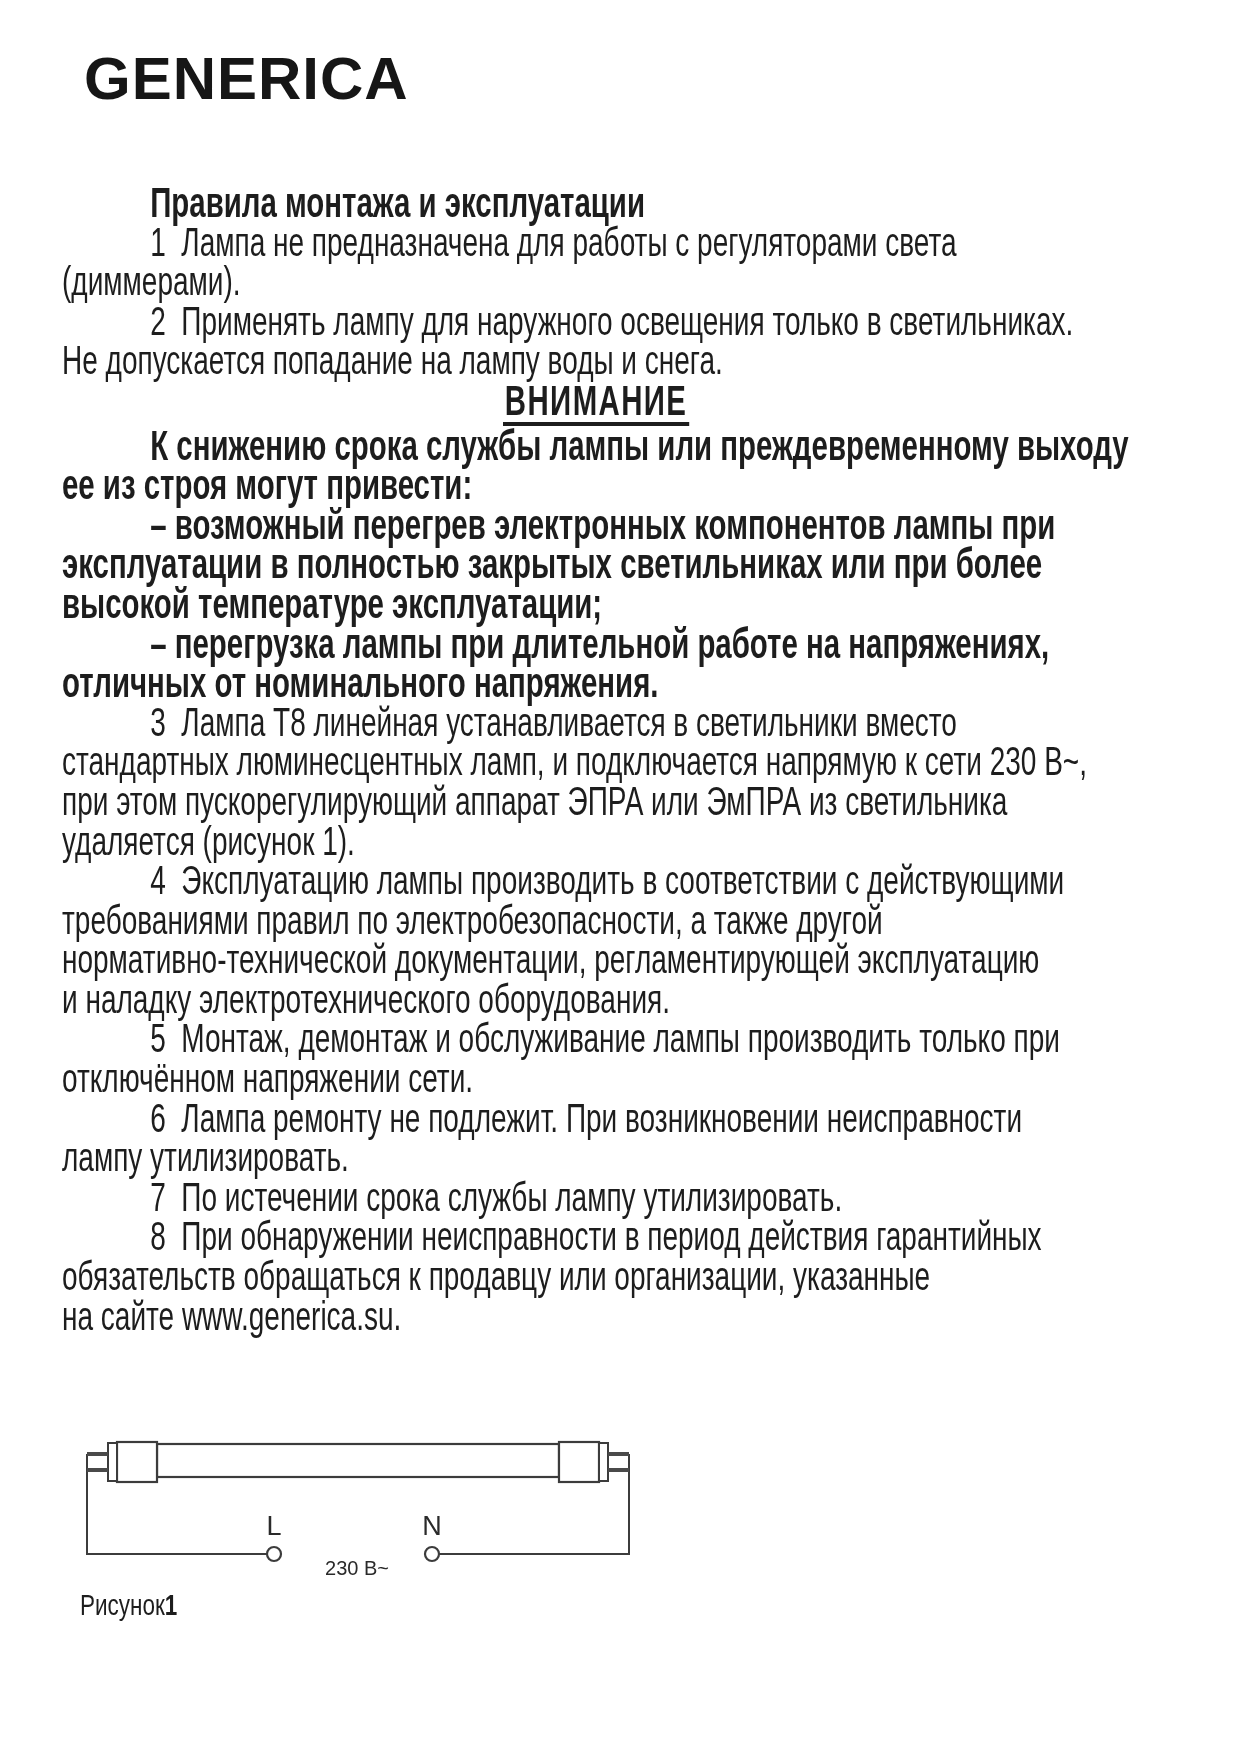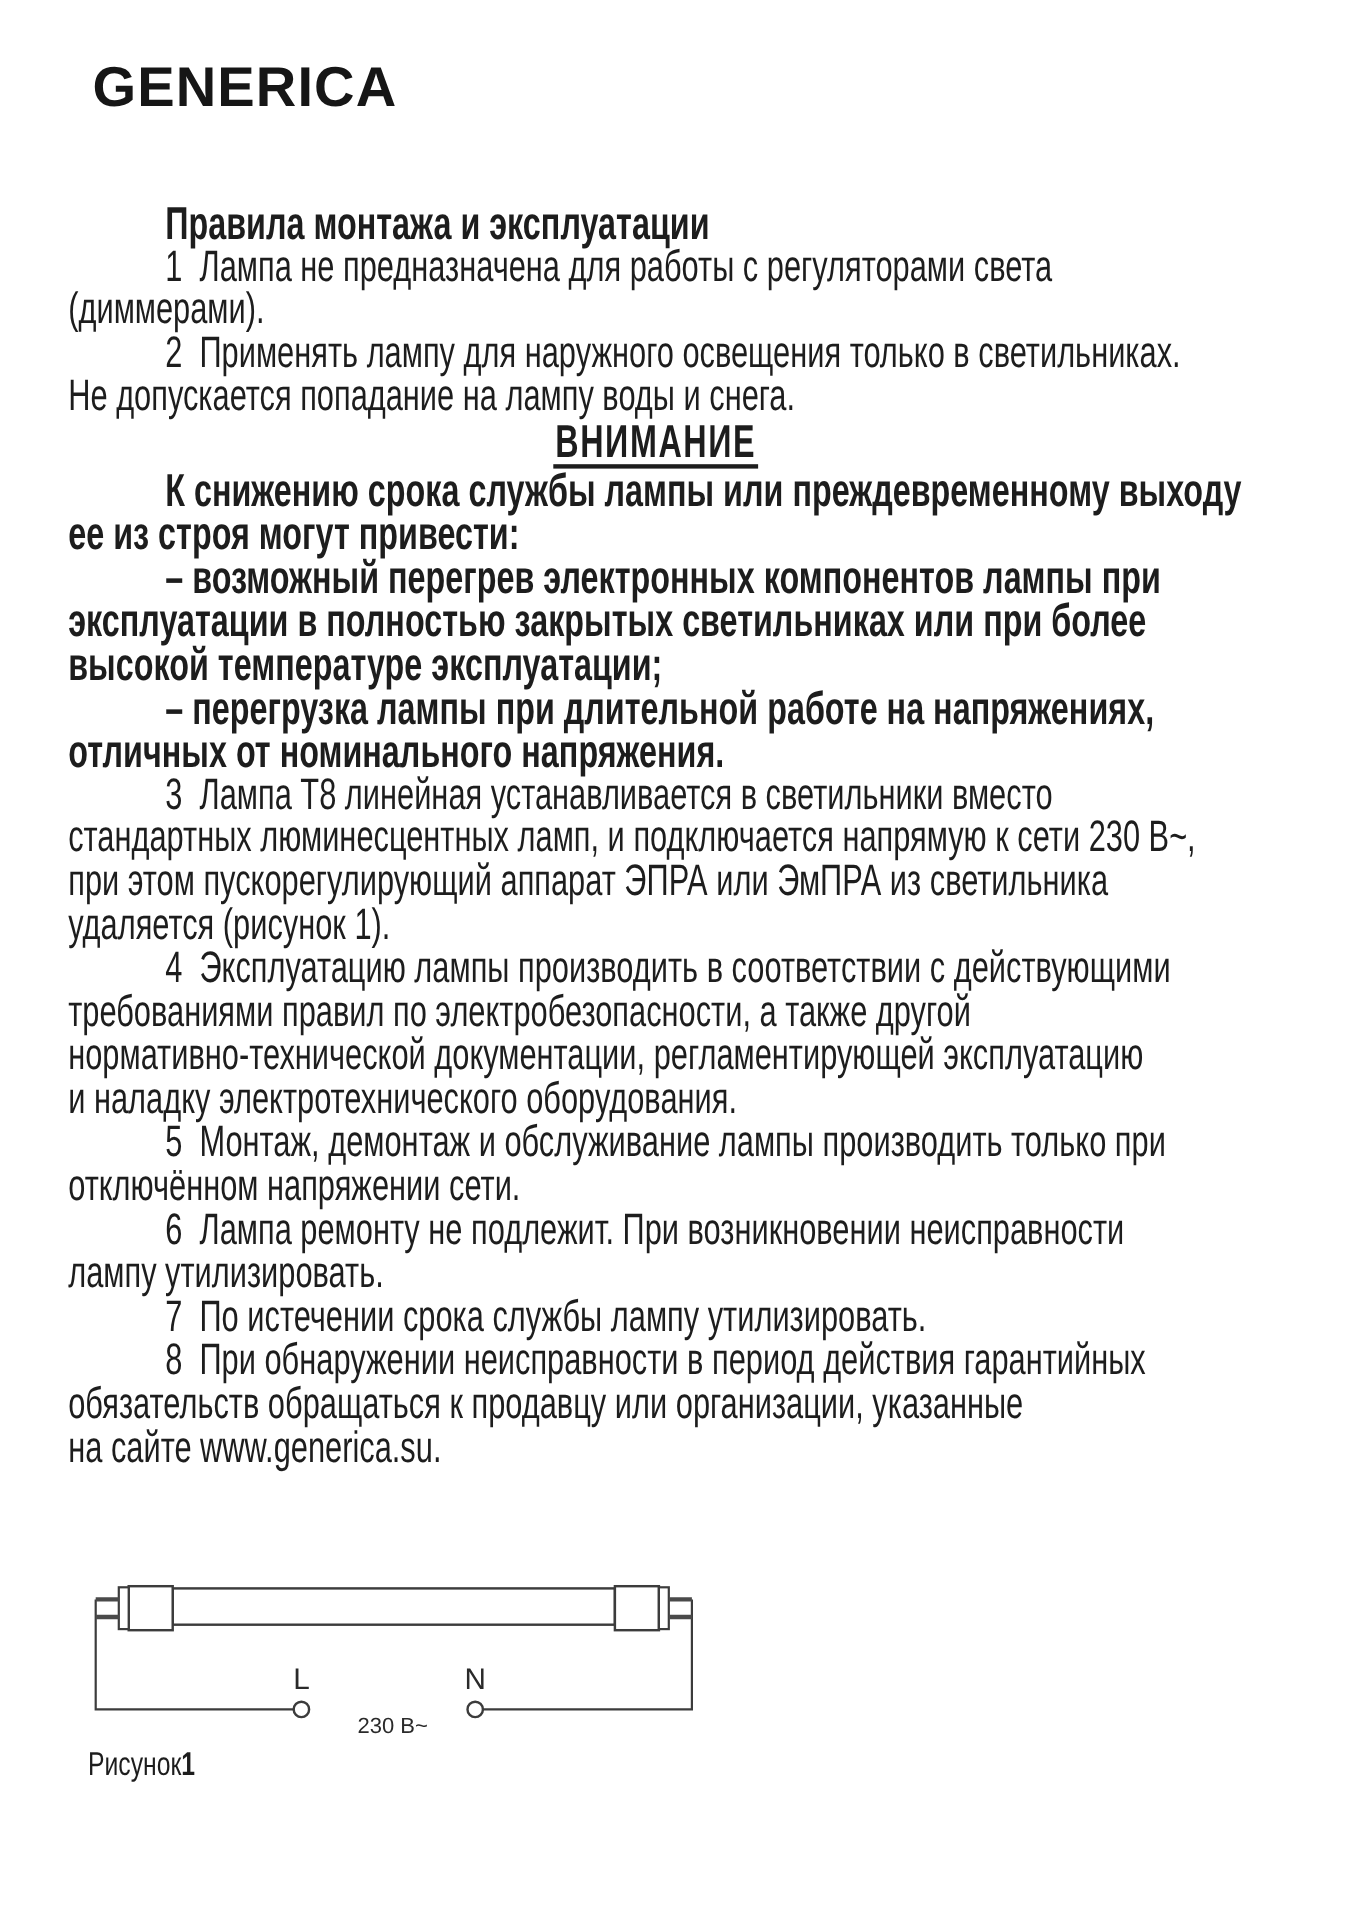--- a/index.html
+++ b/index.html
@@ -11,21 +11,21 @@
     width: 1244px; height: 1747px;
     background: #ffffff;
     overflow: hidden;
     font-family: "Liberation Sans", sans-serif;
     color: #1d1d1d;
   }
   
   .logo {
     position: absolute;
     left: 84px; top: 44px;
-    font-size: 51px;
+    font-size: 60px;
     font-weight: bold;
     line-height: 70px;
     letter-spacing: 1px;
     color: #161616;
     white-space: pre;
   }
   
   .textblock {
     position: absolute;
     left: 62px; top: 183px;

